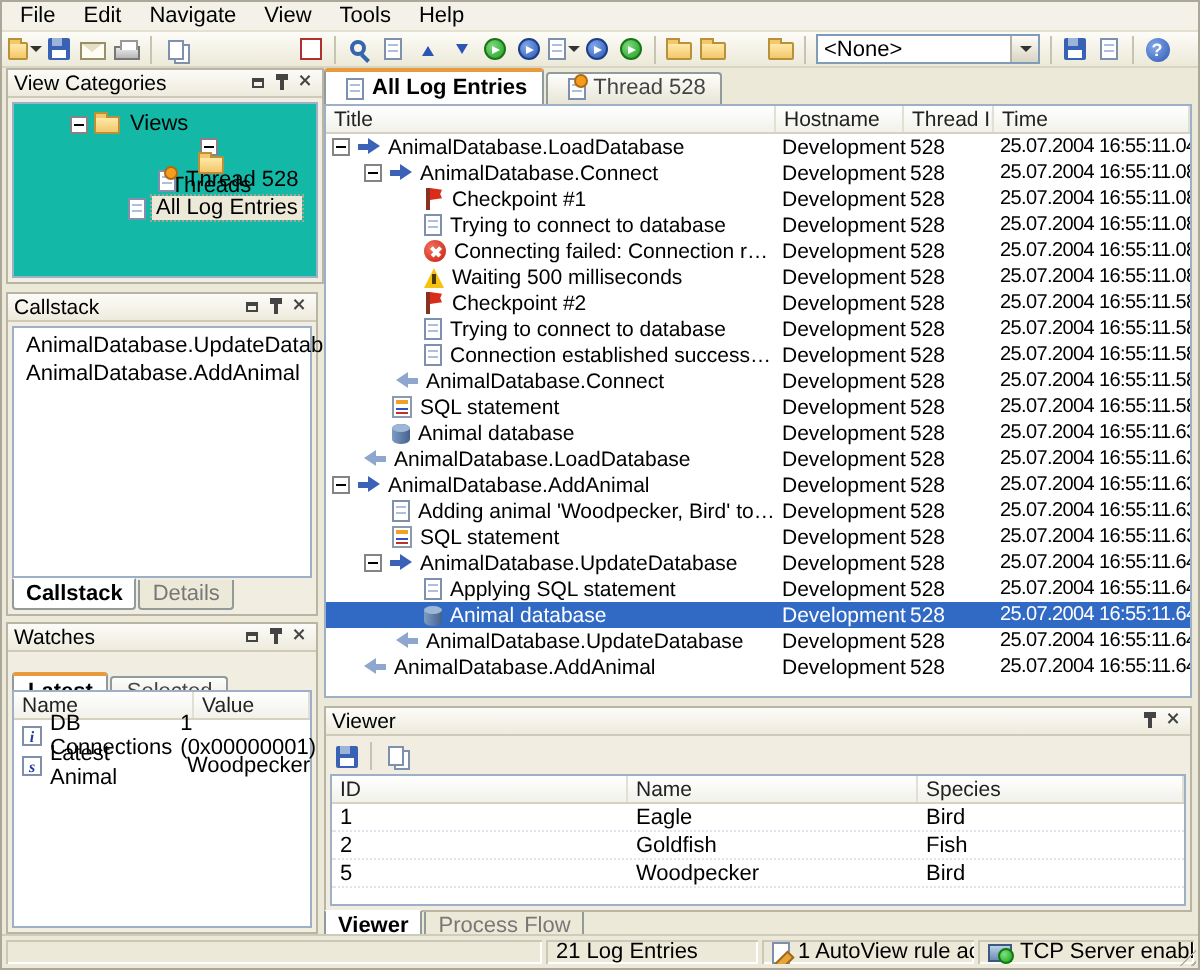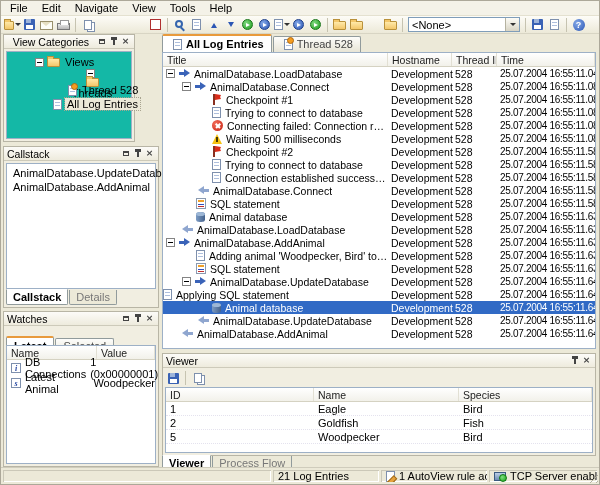--- a/index.html
+++ b/index.html
@@ -263,21 +263,21 @@
 
   <div id="menubar">
       <div class="menu-item">File</div>
       <div class="menu-item">Edit</div>
       <div class="menu-item">Navigate</div>
       <div class="menu-item">View</div>
       <div class="menu-item">Tools</div>
       <div class="menu-item">Help</div>
     </div>
 
-  <div class="panel" style="left:2px; top:33px; width:132px; height:108px;text-align:center;">
+  <div class="panel" style="left:2px; top:33px; width:159px; height:108px;">
     <div class="phdr">
       <span class="ttl">View Categories</span>
       <span class="pbtn">
           <span class="pb-max"></span>
         </span>
       <span class="pbtn">
           <span class="pb-pin"></span>
         </span>
       <span class="pbtn pb-x">×</span>
     </div>
@@ -535,21 +535,21 @@
           <span class="c-title" style="padding-left: 19px;">
             <span class="lexp"></span>
             <span class="ic ic-enter"></span>
             <span class="txt">AnimalDatabase.UpdateDatabase</span>
           </span>
           <span class="c-host">Development</span>
           <span class="c-tid">528</span>
           <span class="c-time">25.07.2004 16:55:11.649</span>
         </div>
         <div class="lrow">
-          <span class="c-title" style="">
+          <span class="c-title" style="padding-left: 49px;">
             <span class="ic ic-doc"></span>
             <span class="txt">Applying SQL statement</span>
           </span>
           <span class="c-host">Development</span>
           <span class="c-tid">528</span>
           <span class="c-time">25.07.2004 16:55:11.649</span>
         </div>
         <div class="lrow sel">
           <span class="c-title" style="padding-left: 49px;">
             <span class="ic ic-db"></span>

